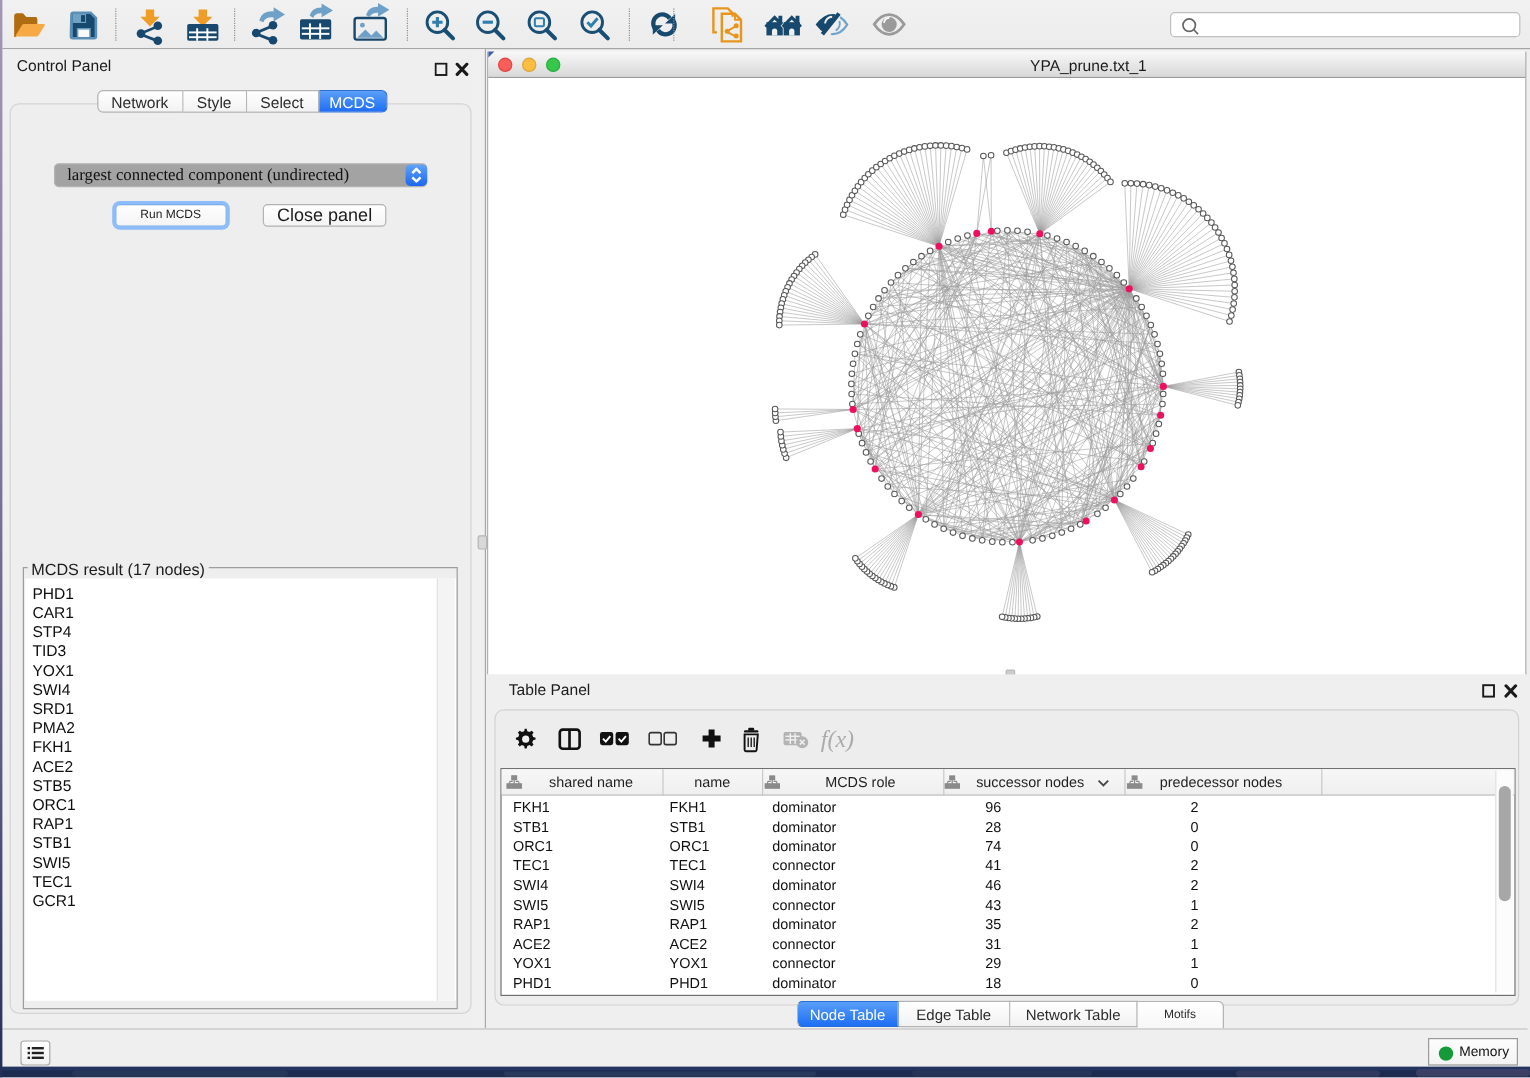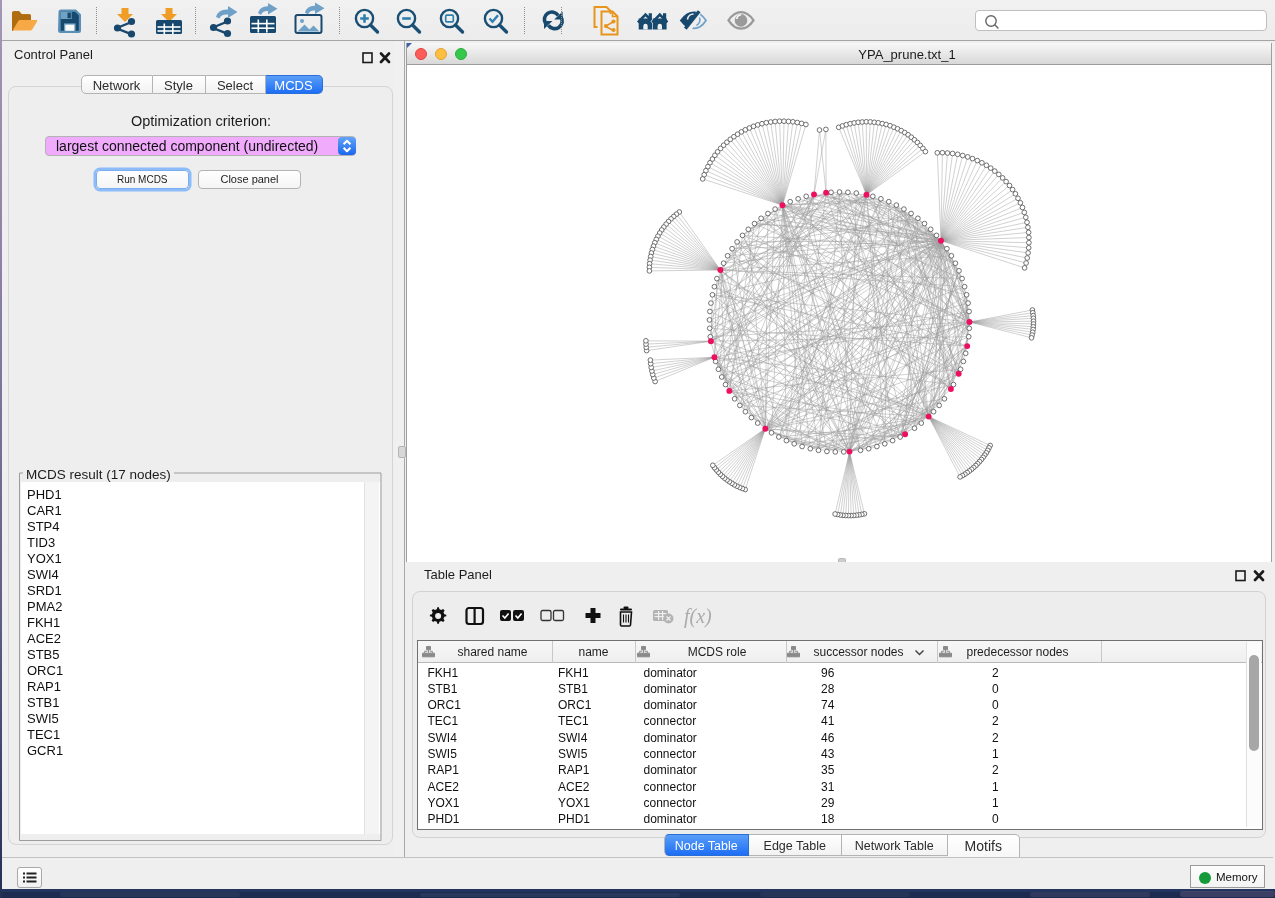--- a/index.html
+++ b/index.html
@@ -13,21 +13,21 @@
 .vsep{position:absolute;top:7px;height:27px;width:0;border-left:1px dotted #8f8f8f}
 
 .seg{position:absolute;display:flex;height:19px}
 .seg .t{height:19px;line-height:19px;text-align:center;font-size:13px;color:#2c2c2c;background:linear-gradient(#ffffff,#f2f2f2);border:1px solid #b4b4b4;border-left:none;box-sizing:border-box}
 .seg .t:first-child{border-left:1px solid #b4b4b4;border-radius:5px 0 0 5px}
 .seg .t:last-child{border-radius:0 5px 5px 0}
 .seg .sel{background:linear-gradient(#5a9ef8,#1e6ef5);color:#fff;border-color:#2a6fd8}
 
 #lpanel{left:2px;top:41px;width:392px;height:816px;background:#efefef}
 #lbox{position:absolute;left:6px;top:45px;width:385px;height:759px;border:1px solid #d4d4d4;border-radius:8px;background:#eeeeee;box-sizing:border-box}
-select.mac{position:absolute;-webkit-appearance:none;appearance:none;background:#f0abfc;border:1px solid #b3b3b3;border-radius:4px;font-family:Liberation Sans, sans-serif}
+select.mac{position:absolute;-webkit-appearance:none;appearance:none;background:#a3a3a3;border:1px solid #b3b3b3;border-radius:4px;font-family:Liberation Serif, serif}
 .macbtn{position:absolute;background:linear-gradient(#ffffff,#f4f4f4);border:1px solid #b3b3b3;border-radius:4px;font-size:13.5px;color:#1c1c1c;text-align:center;box-sizing:border-box}
 
 #vsplit{left:394px;top:41px;width:11px;height:816px;background:#f0f0f0;border-right:1px solid #a8a8a8;box-sizing:border-box}
 #vhandle{position:absolute;left:4px;top:405px;width:6px;height:10px;background:#d8d8d8;border:1px solid #b5b5b5;border-radius:2px}
 
 #netframe{left:406px;top:43px;width:866px;height:519px;background:#fff;border-left:1px solid #9f9f9f;border-right:1px solid #9f9f9f;box-sizing:border-box}
 #nettitle{position:absolute;left:0;top:0;width:100%;height:22px;background:linear-gradient(#f8f8f8,#d8d8d8);border-bottom:1px solid #9c9c9c;box-sizing:border-box}
 #netcanvas{position:absolute;left:0;top:22px;width:864px;height:497px;background:#fff;overflow:hidden}
 .tl{position:absolute;top:5px;width:12px;height:12px;border-radius:50%;box-sizing:border-box}
 
@@ -223,31 +223,30 @@
   <rect x="1" y="1" width="9" height="9.5" fill="none" stroke="#1a1a1a" stroke-width="1.6"></rect>
   <path d="M19 1.5 l8 8.5 M27 1.5 l-8 8.5" stroke="#1a1a1a" stroke-width="2.6" stroke-linecap="round"></path>
  </svg>
  <div id="lbox"></div>
  <div class="seg" style="left:78.5px;top:34px">
   <div class="t" style="width:72px">Network</div>
   <div class="t" style="width:53px">Style</div>
   <div class="t" style="width:60px">Select</div>
   <div class="t sel" style="width:57px">MCDS</div>
  </div>
- <div class="txt" style="left:0;top:72px;width:398px;text-align:center;font-size:14.5px">Optimization criterion:</div>
  <select class="mac" style="left:43px;top:95px;width:311px;height:20px;font-size:14px;padding-left:10px;color:#111">
   <option>largest connected component (undirected)</option>
  </select>
  <div style="position:absolute;left:335.5px;top:96px;width:18px;height:18px;border-radius:4px;background:linear-gradient(#62a4f9,#1b66ee);pointer-events:none">
   <svg width="18" height="18">
         <path d="M5.6 7.2 L9 3.8 L12.4 7.2 M5.6 10.8 L9 14.2 L12.4 10.8" fill="none" stroke="#fff" stroke-width="2.1" stroke-linejoin="round"></path>
       </svg>
  </div>
  <div class="macbtn" style="left:93.5px;top:128.5px;width:93.5px;height:19px;line-height:17.5px;font-size:10px;box-shadow:0 0 0 2.5px #8cbcf9;border-color:#7aaef0">Run MCDS</div>
- <div class="macbtn" style="left:196px;top:128.5px;width:103px;height:19px;line-height:17.5px;font-size:11px">Close panel</div>
+ <div class="macbtn" style="left:217px;top:128.5px;width:103px;height:19px;line-height:17.5px;font-size:15px">Close panel</div>
 
  <svg width="392" height="380" style="position:absolute;left:0;top:425px">
   <path d="M21 7 H17.5 V374.5 H379 V7 H172" fill="none" stroke="#9d9d9d" stroke-width="1"></path>
  </svg>
  <div class="txt" style="left:24px;top:426px;font-size:13.5px">MCDS result (17 nodes)</div>
  <div style="position:absolute;left:19px;top:441px;width:359px;height:352px;background:#fff">
    <div style="position:absolute;right:1px;top:0;width:14px;height:352px;background:#f4f4f4;border-left:1px solid #e2e2e2"></div>
    <div style="position:absolute;left:6px;top:5px;font-size:13px;line-height:16px;color:#0f0f0f">PHD1<br>CAR1<br>STP4<br>TID3<br>YOX1<br>SWI4<br>SRD1<br>PMA2<br>FKH1<br>ACE2<br>STB5<br>ORC1<br>RAP1<br>STB1<br>SWI5<br>TEC1<br>GCR1</div>
  </div>
 </div>
@@ -1230,21 +1229,21 @@
         <span class="rnum" style="left:403.5px;width:100px">18</span>
         <span class="rnum" style="left:574.5px;width:100px">0</span>
       </div>
 <div style="position:absolute;right:1px;top:1px;width:14px;height:185px;background:#fcfcfc;border-left:1px solid #e0e0e0"></div>
 <div style="position:absolute;right:3px;top:14px;width:10px;height:96px;background:#a7a7a7;border-radius:5px"></div>
  </div>
  <div class="seg" style="left:257.5px;top:272px;height:22px">
   <div class="t sel" style="width:85.5px;height:22px;line-height:22px;font-size:12.5px">Node Table</div>
   <div class="t" style="width:92.5px;height:22px;line-height:22px;font-size:12.5px">Edge Table</div>
   <div class="t" style="width:106.5px;height:22px;line-height:22px;font-size:12.5px">Network Table</div>
-  <div class="t" style="width:71.5px;height:38px;line-height:22px;font-size:14px">Motifs</div>
+  <div class="t" style="width:71.5px;height:38px;line-height:22px;font-size:10px">Motifs</div>
  </div>
 </div>
 
 <div id="status" class="abs">
  <div style="position:absolute;left:15px;top:9px;width:23px;height:19px;background:linear-gradient(#fff,#f1f1f1);border:1px solid #a9a9a9;border-radius:3px">
   <svg width="24" height="19">
         <g fill="#222">
           <rect x="5" y="4.5" width="2" height="2"></rect>
           <rect x="8.5" y="4.5" width="10" height="2"></rect>
           <rect x="5" y="8.5" width="2" height="2"></rect>

